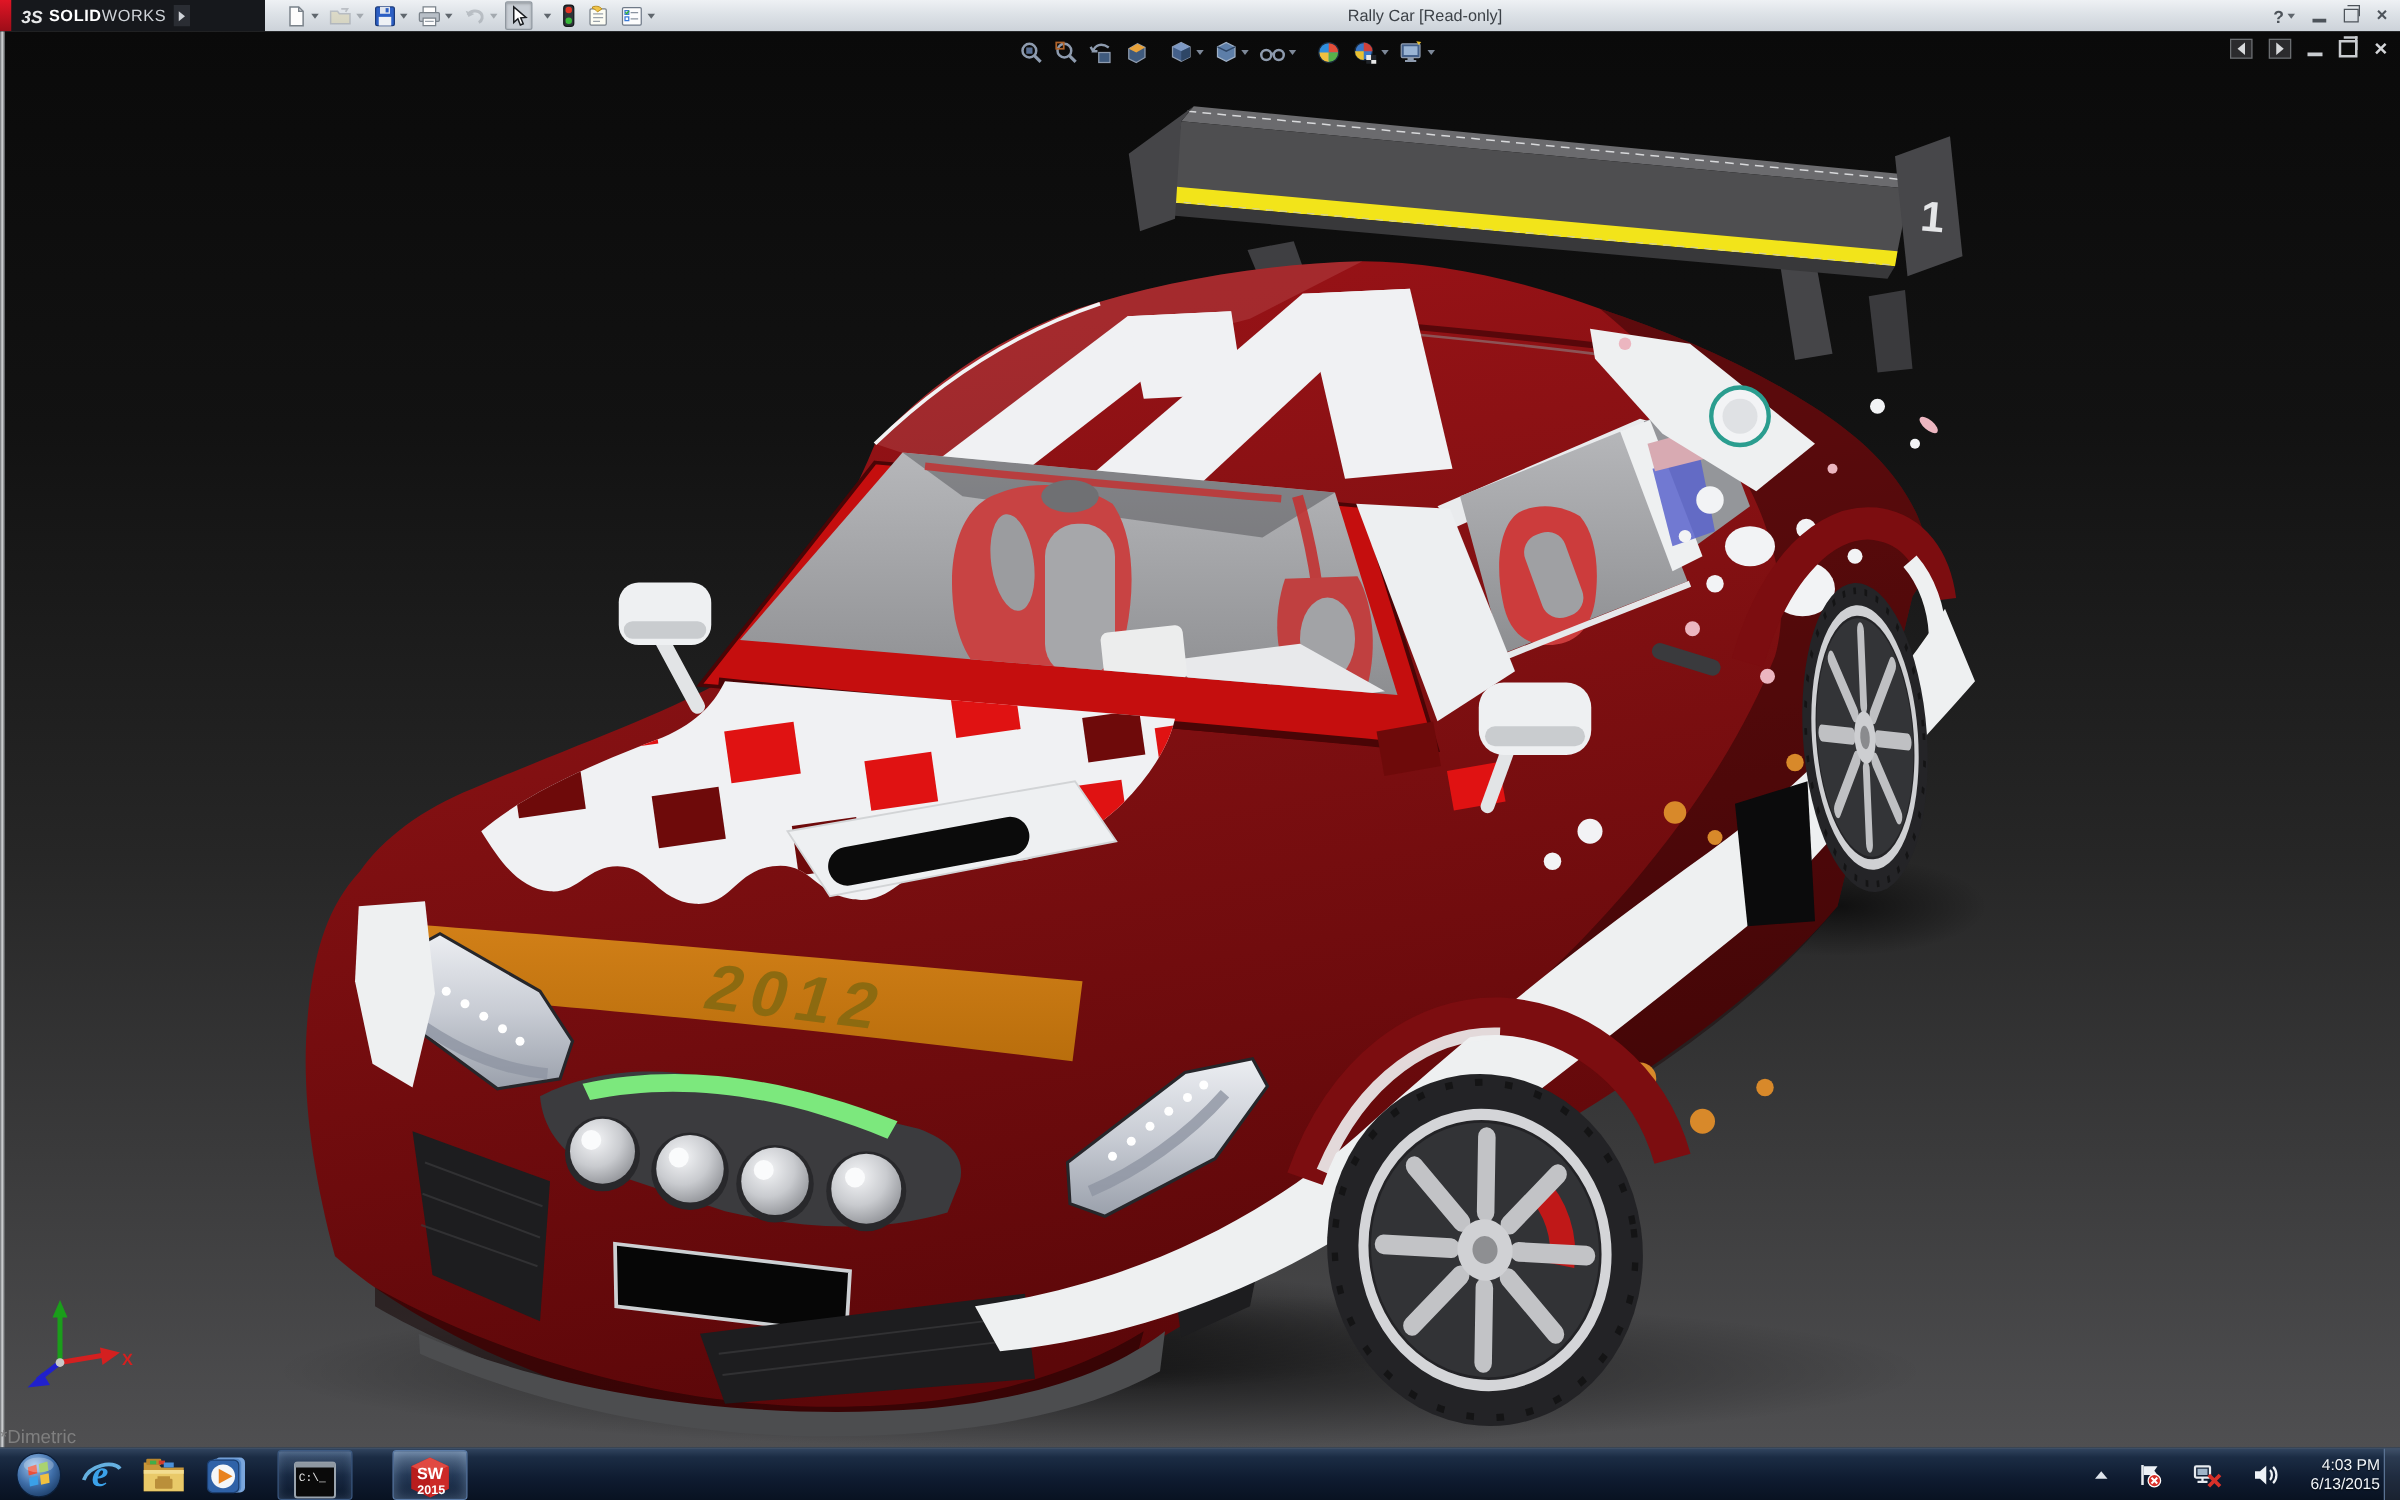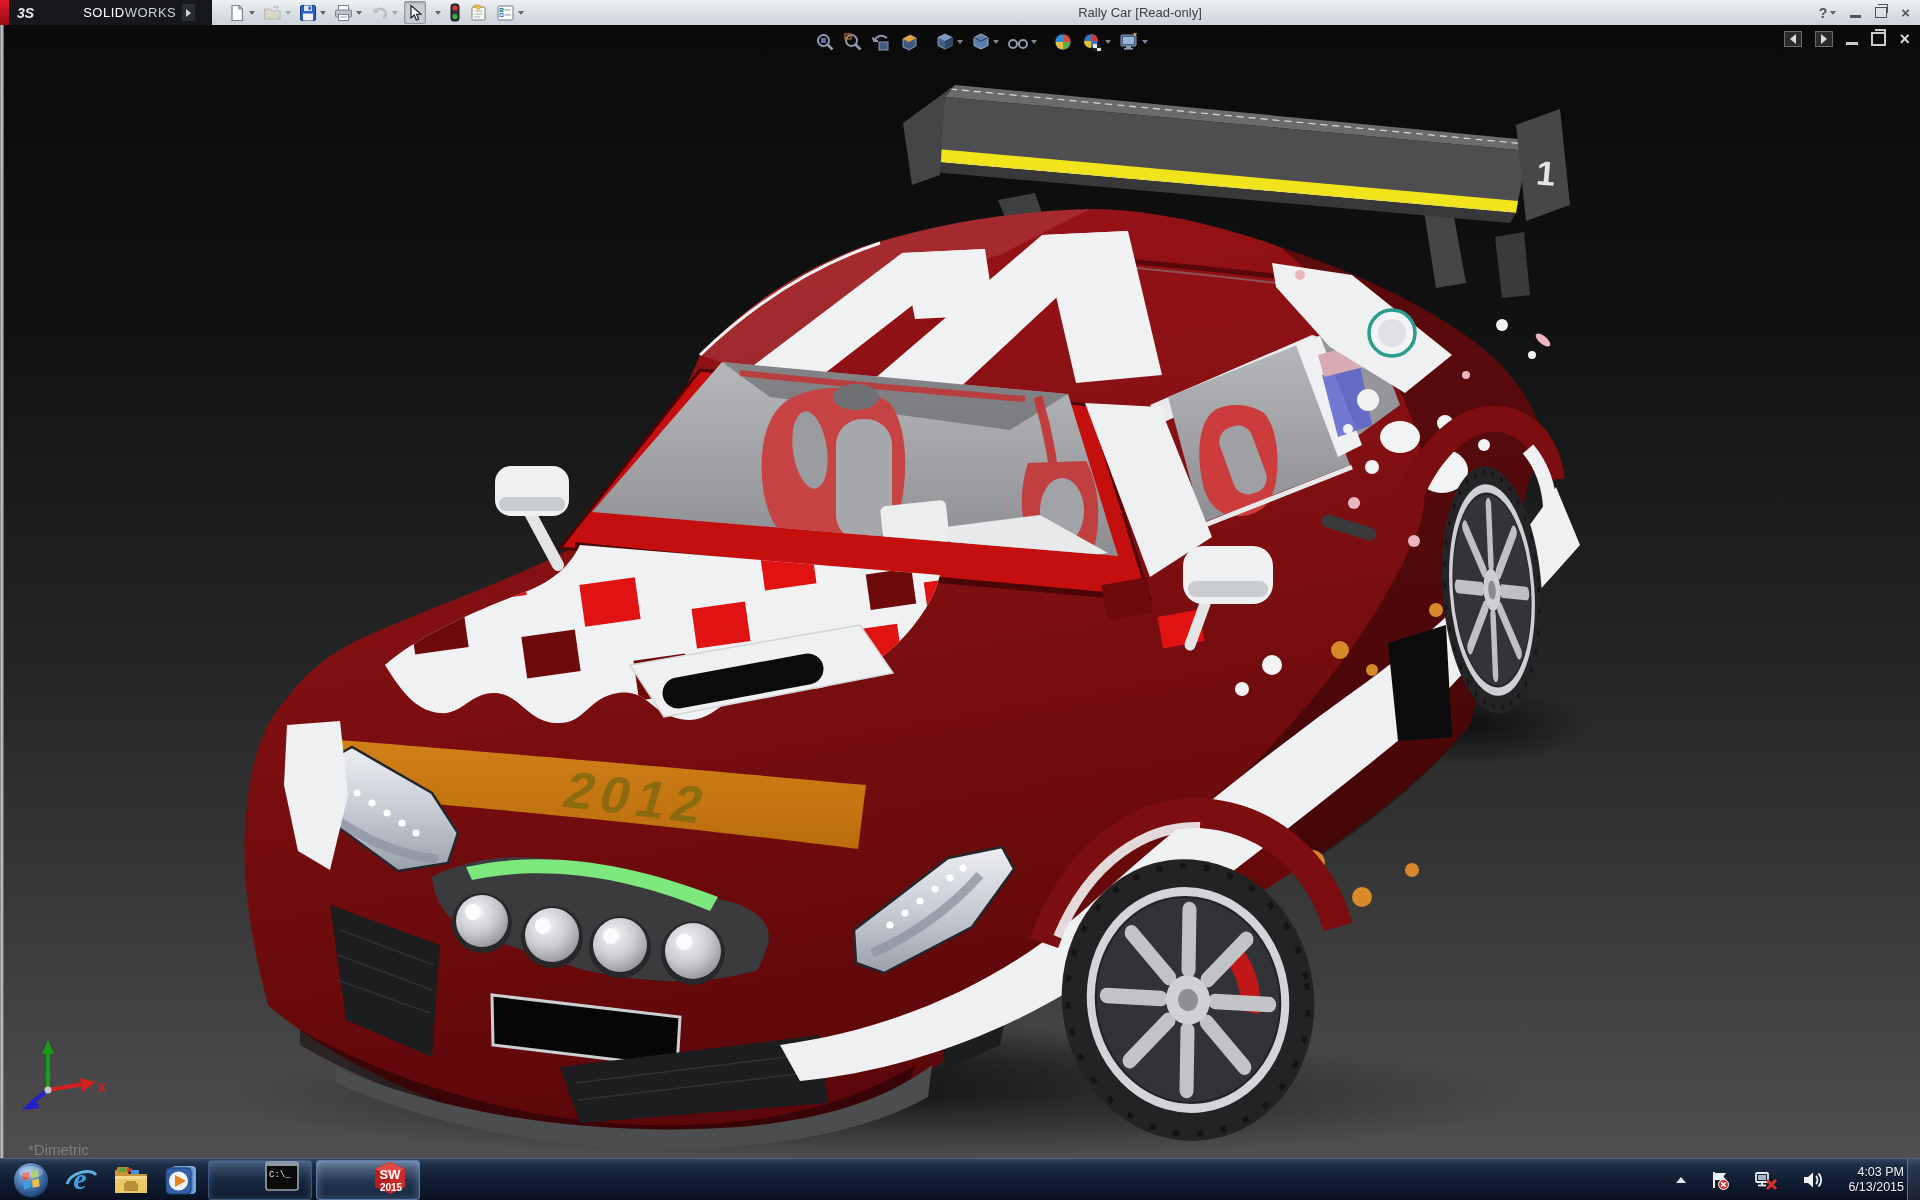--- a/index.html
+++ b/index.html
@@ -7,21 +7,21 @@
 
   
   .titlebar{position:absolute;left:0;top:0;width:1920px;height:25px;
     background:linear-gradient(180deg,#eef1f4 0%,#dde2e7 45%,#ccd2d9 100%);
     border-bottom:1px solid #9aa0a6;}
   .logo-block{position:absolute;left:0;top:0;height:25px;width:212px;background:#16181c;display:flex;align-items:center;}
   .logo-redstrip{width:9px;height:25px;background:linear-gradient(180deg,#e01525,#9c0d18);}
   .logo-mark{color:#e8e9ea;font-weight:bold;font-style:italic;font-size:14px;margin-left:8px;letter-spacing:0px;text-align:center;}
   .logo-text{color:#fff;font-size:13px;margin-left:5px;letter-spacing:.5px;}
   .logo-text .works{font-weight:normal;color:#cfd3d8;margin-top:33px;}
-  .logo-text .solid{font-weight:normal;margin-left:44px;}
+  .logo-text .solid{font-weight:bold;}
   .logo-expand{width:13px;height:17px;margin-left:6px;background:#2a2d33;display:flex;align-items:center;justify-content:center;}
   .logo-expand:after{content:"";border-left:5px solid #cfd3d8;border-top:4px solid transparent;border-bottom:4px solid transparent;}
   .main-toolbar{position:absolute;left:224px;top:0;height:25px;display:flex;align-items:center;}
   .tbtn{display:flex;align-items:center;height:21px;padding:0 2px;margin:0 2px;border-radius:2px;}
   .tbtn.disabled{opacity:.45;}
   .tbtn.pressed{background:#c7cdd4;border:1px solid #8f979f;box-shadow:inset 0 1px 2px rgba(0,0,0,.25);}
   .ddarrow{width:0;height:0;border-left:3.5px solid transparent;border-right:3.5px solid transparent;border-top:4px solid #5f666d;margin-left:3px;}
   .win-title{position:absolute;left:950px;top:0;width:380px;height:26px;line-height:25px;text-align:center;
     color:#3c4147;font-size:13px;}
   .win-controls{position:absolute;right:10px;top:0;height:25px;display:flex;align-items:center;gap:14px;color:#4d535a;}
@@ -47,32 +47,32 @@
   
   .child-controls{position:absolute;right:10px;top:6px;display:flex;align-items:center;gap:13px;}
   .cc-pane{width:16px;height:14px;background:#2b2b2d;border:1px solid #6a6d70;display:flex;align-items:center;justify-content:center;}
   .cc-pane .tri-l{width:0;height:0;border-right:6px solid #d8dadc;border-top:5px solid transparent;border-bottom:5px solid transparent;}
   .cc-pane .tri-r{width:0;height:0;border-left:6px solid #d8dadc;border-top:5px solid transparent;border-bottom:5px solid transparent;}
   .cc-min{width:12px;height:3px;background:#c9ccd0;margin-top:9px;}
   .cc-restore{width:11px;height:10px;border:2px solid #c9ccd0;position:relative;}
   .cc-restore:before{content:"";position:absolute;left:2px;top:-5px;width:9px;height:9px;border:2px solid #c9ccd0;border-bottom:none;border-left:none;}
   .cc-close{color:#d4d6d9;font-size:18px;font-weight:bold;line-height:14px;}
 
-  .view-label{position:absolute;left:28px;bottom:0px;color:#7f7f7f;font-size:15px;}
+  .view-label{position:absolute;left:0;bottom:0px;color:#7f7f7f;font-size:15px;}
   .triad{position:absolute;left:14px;bottom:42px;}
 
   
   .taskbar{position:absolute;left:0;top:1158px;width:1920px;height:42px;
     background:linear-gradient(180deg,#31445e 0%,#1b2c44 16%,#0f1c31 55%,#081120 100%);
     border-top:1px solid #4d637f;}
   .tb-items{position:absolute;left:6px;top:0;height:42px;display:flex;align-items:center;}
   .tb-icon{width:50px;height:40px;display:flex;align-items:center;justify-content:center;}
-  .tb-appbtn{width:58px;height:38px;margin:0 2px;border:1px solid #3d5a82;border-radius:3px;
+  .tb-appbtn{width:58px;height:38px;margin:0 16px;border:1px solid #3d5a82;border-radius:3px;
     background:linear-gradient(180deg,rgba(150,185,230,.28),rgba(60,95,140,.18) 50%,rgba(25,45,75,.25));
-    box-shadow:inset 0 0 8px rgba(170,205,250,.22);display:flex;align-items:flex-start;justify-content:center;padding-left:44px;}
+    box-shadow:inset 0 0 8px rgba(170,205,250,.22);display:flex;align-items:flex-end;justify-content:center;}
   .tb-appbtn.active{background:linear-gradient(180deg,rgba(180,210,245,.42),rgba(90,130,180,.28) 50%,rgba(40,70,110,.3));
     border-color:#5b7ba6;box-shadow:inset 0 0 10px rgba(190,220,255,.35);}
   .tray{position:absolute;right:16px;top:0;height:42px;display:flex;align-items:center;gap:23px;}
   .tray-chevron{width:0;height:0;border-left:5px solid transparent;border-right:5px solid transparent;border-bottom:6px solid #dfe5ec;}
   .clock{color:#f2f6fa;font-size:12.5px;text-align:right;line-height:15px;text-shadow:0 1px 1px rgba(0,0,0,.8);}
   .show-desktop{position:absolute;right:0;top:0;width:12px;height:42px;border-left:1px solid #5a7292;background:rgba(255,255,255,.07);}
 </style>
 </head>
 <body>
 

